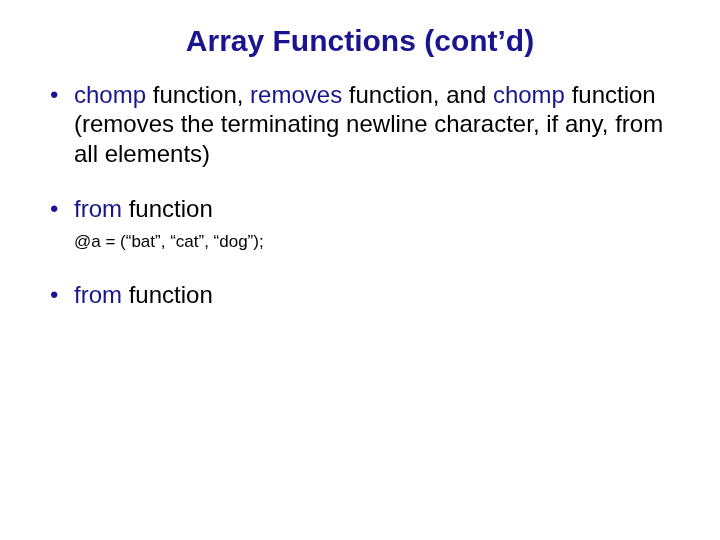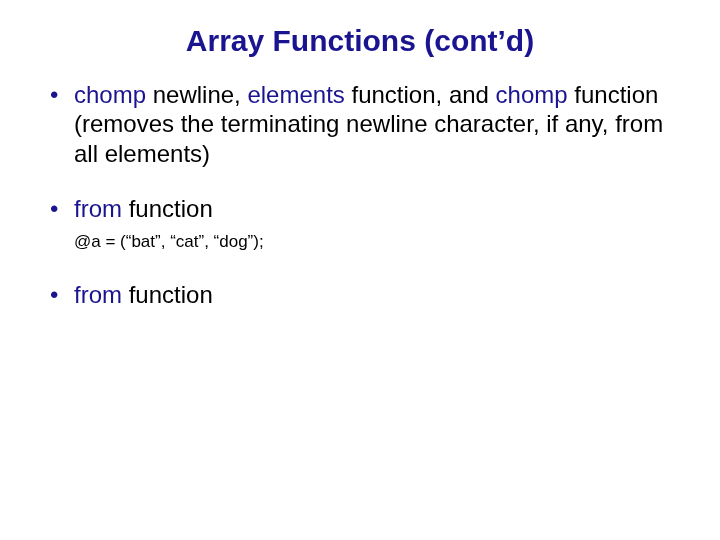--- a/index.html
+++ b/index.html
@@ -66,21 +66,21 @@
 </head>
 <body>
 
 <div class="slide">
 
   <div class="title">Array Functions (cont’d)</div>
 
   <ul class="top">
 
     <li>
-      <span class="kw">chomp</span><span> newline, </span><span class="kw">elements</span><span> function, and </span><span class="kw">chomp</span><span> function (removes the terminating newline character, if any, from all elements)</span>
+      <span class="kw">chomp</span><span> function, </span><span class="kw">removes</span><span> function, and </span><span class="kw">chomp</span><span> function (removes the terminating newline character, if any, from all elements)</span>
     </li>
 
     <li>
       <span class="kw">from</span><span> function</span>
       <div class="code">
         <div class="code-row">
           <div class="code-left">@a = (“bat”, “cat”, “dog”);</div>
           <div class="code-right"></div>
         </div>
       </div>

